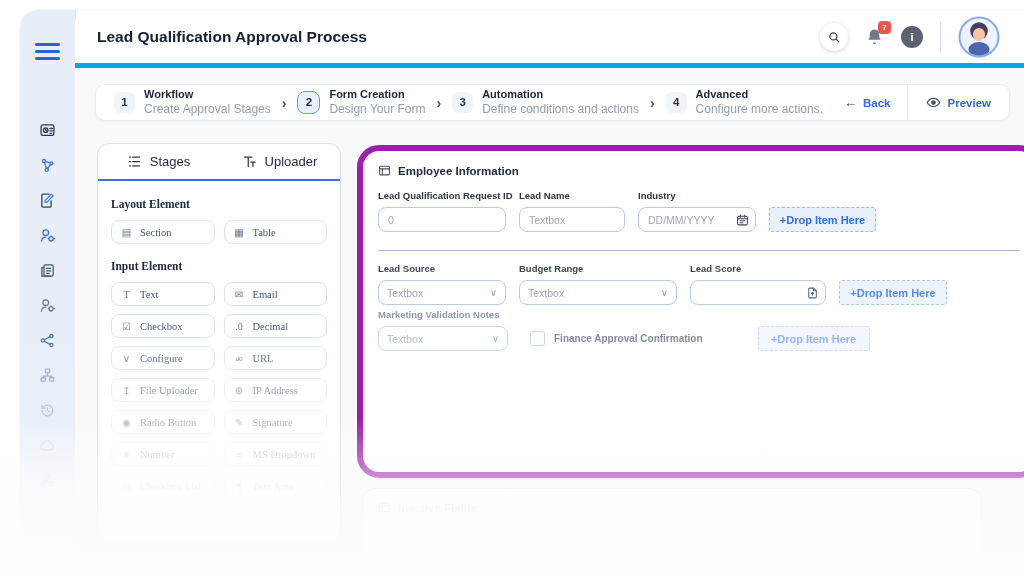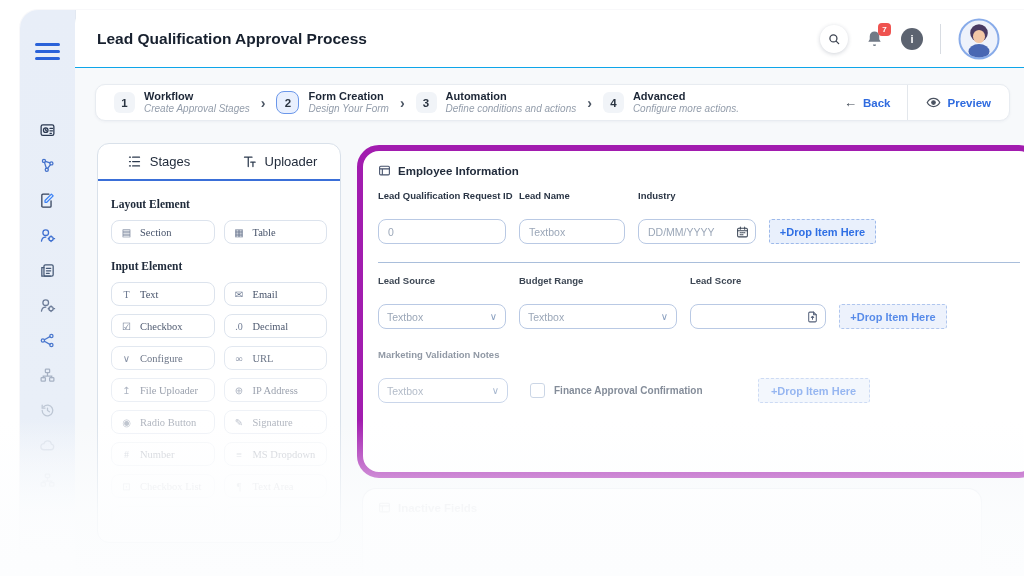--- a/index.html
+++ b/index.html
@@ -14,21 +14,21 @@
   .rail-divider { position:absolute; left:55px; top:0; width:1px; height:70%;
     background:linear-gradient(#e2e8f1 75%,rgba(226,232,241,0)); }
   .hamburger { position:absolute; left:15px; top:33px; width:25px; cursor:pointer; }
   .hamburger span { display:block; height:3.4px; border-radius:2px; background:#2a62d9; margin-bottom:3.4px; }
   .rail-icons { position:absolute; left:0; top:112px; width:55px; display:flex;
     flex-direction:column; align-items:center; gap:18px; }
   .rail-ic { width:17px; height:17px; display:flex; align-items:center; justify-content:center; }
   .rail-ic svg { width:17px; height:17px; }
   
   .topbar { position:absolute; left:55px; top:0; right:0; height:58px; background:#fff;
-    border-bottom:1px solid #0ea5e9; border-top-left-radius:14px;
+    border-bottom:5px solid #0ea5e9; border-top-left-radius:14px;
     display:flex; align-items:center; padding:0 24px 0 22px; }
   .page-title { font-size:15.5px; font-weight:700; color:#17202e; }
   .topbar-right { margin-left:auto; display:flex; align-items:center; gap:17px; }
   .icon-btn { position:relative; display:flex; align-items:center; justify-content:center; cursor:pointer; }
   .search-circle { width:28px; height:28px; border-radius:50%; background:#fff;
     box-shadow:0 1px 4px rgba(40,55,80,.22); }
   .badge { position:absolute; top:-6px; right:-7px; min-width:13px; height:13px; padding:0 2px;
     background:#ef5350; border-radius:4px; color:#fff; font-size:8px; font-weight:700;
     display:flex; align-items:center; justify-content:center; }
   .info-circle { width:22px; height:22px; border-radius:50%; background:#5c6370; color:#fff;
@@ -41,21 +41,21 @@
   .stepper { position:absolute; left:20px; top:16px; width:915px; height:37px; background:#fff;
     border:1px solid #e8ecf1; border-radius:10px; box-shadow:0 1px 3px rgba(30,50,90,.05);
     display:flex; align-items:center; padding-left:18px; }
   .step { display:flex; align-items:center; gap:9px; cursor:pointer; }
   .step-num { width:21px; height:21px; border-radius:6px; background:#f1f4f8;
     display:flex; align-items:center; justify-content:center;
     font-size:11.5px; font-weight:600; color:#2a3441; }
   .step.active .step-num { width:23px; height:23px; border-radius:8px; background:#e9f0fe;
     border:1.5px solid #6b97ea; }
   .step-title { font-size:11px; font-weight:700; color:#1c2636; line-height:1.25; }
-  .step-sub { font-size:10px; color:#939dab; line-height:1.2;font-style:italic; }
+  .step-sub { font-size:12px; color:#939dab; line-height:1.2; }
   .step-chev { margin:0 11px; color:#4b5563; font-size:14px; font-weight:700; }
   .stepper-right { margin-left:auto; height:100%; display:flex; align-items:center; }
   .back-link { display:flex; align-items:center; gap:6px; padding:0 16px; cursor:pointer; }
   .back-arrow { color:#3a4350; font-size:13px; }
   .back-label,.preview-label { color:#2f6bdf; font-size:11.5px; font-weight:600; }
   .bar-div { width:1px; height:100%; background:#e3e7ec; }
   .preview-btn { display:flex; align-items:center; gap:7px; padding:0 18px; cursor:pointer; }
   
   .palette { position:absolute; left:22px; top:75px; width:244px; height:400px; background:#fff;
     border:1px solid #d9e1ea; border-radius:12px; }
@@ -78,21 +78,21 @@
   .ichips .chip:nth-child(13),.ichips .chip:nth-child(14){opacity:.15}
   .ichips .chip:nth-child(15),.ichips .chip:nth-child(16){opacity:.06}
   .mt16 { margin-top:16px; }
   
   .canvas { position:absolute; left:282px; top:77px; width:684px; height:333px; background:#fff;
     border:6px solid #a21caf; border-radius:22px; padding:13px 15px; }
   .canvas-head { display:flex; align-items:center; gap:7px; }
   .canvas-head svg { width:13px; height:13px; }
   .canvas-title { font-size:11.5px; font-weight:700; color:#222c3c; }
   .f-row { display:flex; align-items:flex-end; margin-top:13px; gap:13px; }
-  .f-group { display:flex; flex-direction:column;gap:12px; }
+  .f-group { display:flex; flex-direction:column; }
   .f-label { font-size:9.5px; font-weight:700; color:#2a3545; margin-bottom:6px; white-space:nowrap; }
   .f-label.mid { color:#3d4754; }
   .f-label.faded { color:#6b7686; }
   .t-input { height:25px; width:100%; border:1px solid #b9c9e4; border-radius:8px; padding:0 9px;
     font-size:10.5px; color:#222; background:#fff; outline:none;
     font-family:"Liberation Sans",sans-serif; }
   .t-input::placeholder { color:#9ba7b8; }
   .iconed { position:relative; }
   .iconed .t-input { padding-right:26px; }
   .in-icon { position:absolute; right:7px; top:50%; transform:translateY(-50%);
@@ -456,21 +456,21 @@
                   <path d="M14 3H7a2 2 0 0 0-2 2v14a2 2 0 0 0 2 2h10a2 2 0 0 0 2-2V8z"></path>
                   <path d="M14 3v5h5"></path>
                   <path d="M12 16v-5M9.8 12.8 12 10.6l2.2 2.2"></path>
                 </svg>
             </span>
           </div>
         </div>
         <div class="dropzone" style="width:108px; opacity:.8">+Drop Item Here</div>
       </div>
 
-      <div class="f-row" style="margin-top:20px">
+      <div class="f-row" style="margin-top:4px">
         <div class="f-group" style="width:130px; opacity:.75">
           <div class="f-label faded">Marketing Validation Notes</div>
           <div class="sel">
             <span class="sel-ph">Textbox</span>
             <span class="sel-caret">∨</span>
           </div>
         </div>
         <div class="checkbox-group" style="opacity:.85">
           <span class="cbox"></span>
           <span class="cbox-label">Finance Approval Confirmation</span>

